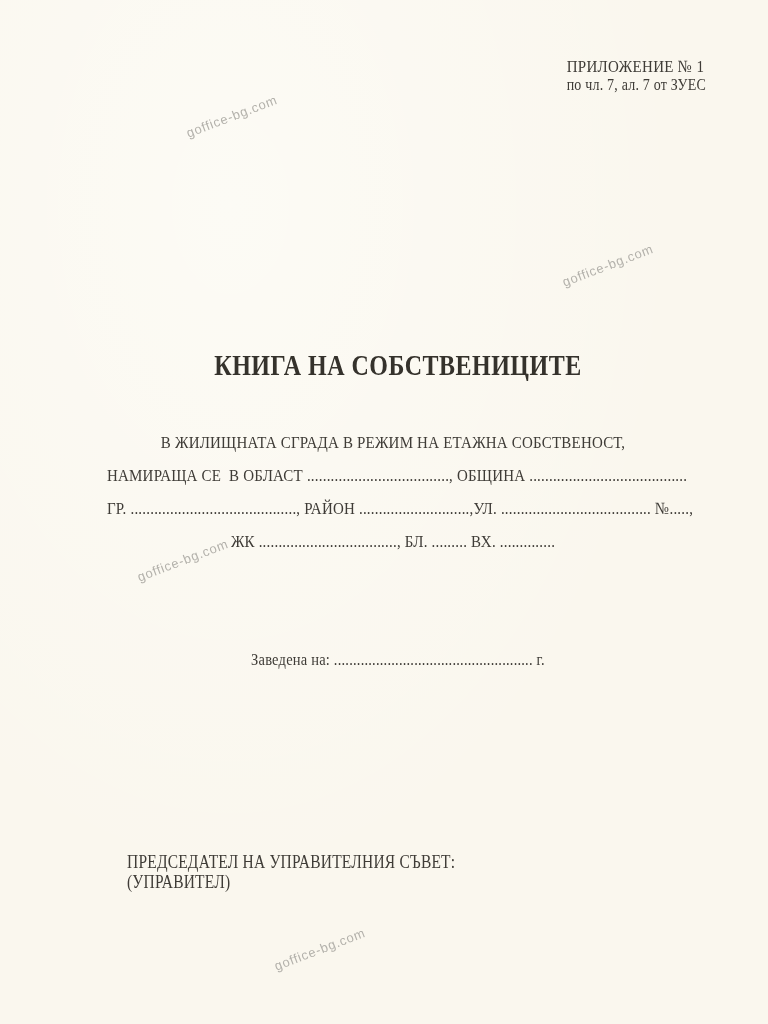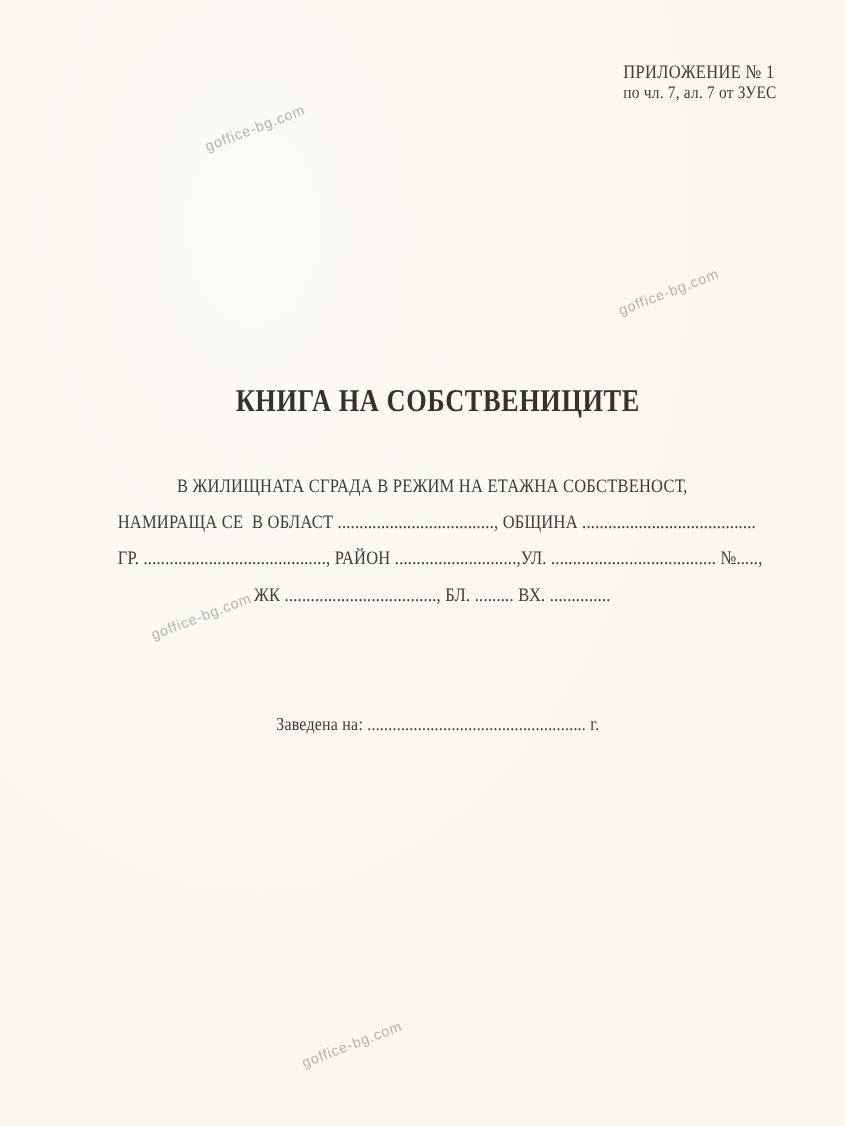--- a/index.html
+++ b/index.html
@@ -120,14 +120,18 @@
 
   <div class="body-block">
     <div class="bline center stretch">В ЖИЛИЩНАТА СГРАДА В РЕЖИМ НА ЕТАЖНА СОБСТВЕНОСТ,</div>
     <div class="bline stretch">НАМИРАЩА СЕ  В ОБЛАСТ ...................................., ОБЩИНА ........................................</div>
     <div class="bline stretch">ГР. .........................................., РАЙОН ............................,УЛ. ...................................... №.....,</div>
     <div class="bline center stretch">ЖК ..................................., БЛ. ......... ВХ. ..............</div>
   </div>
 
   <div class="zavedena stretch">Заведена на: .................................................... г.</div>
 
+  <div class="footer">
+    <div class="fline stretch">ПРЕДСЕДАТЕЛ НА УПРАВИТЕЛНИЯ СЪВЕТ:</div>
+    <div class="fline stretch">(УПРАВИТЕЛ)</div>
+  </div>
 
 </div>
 
 </body></html>

